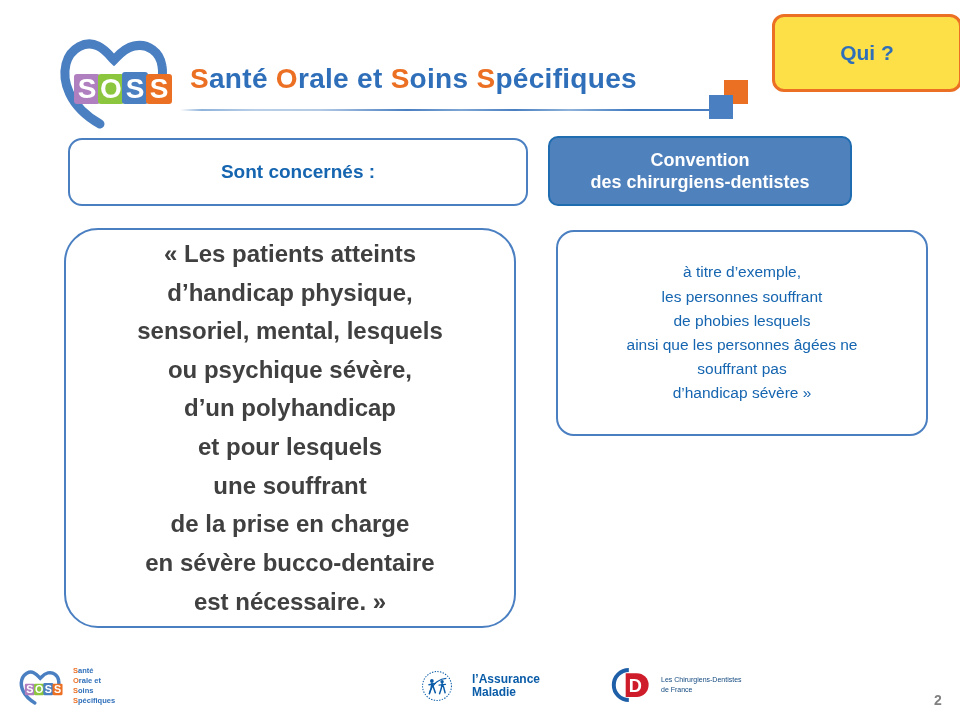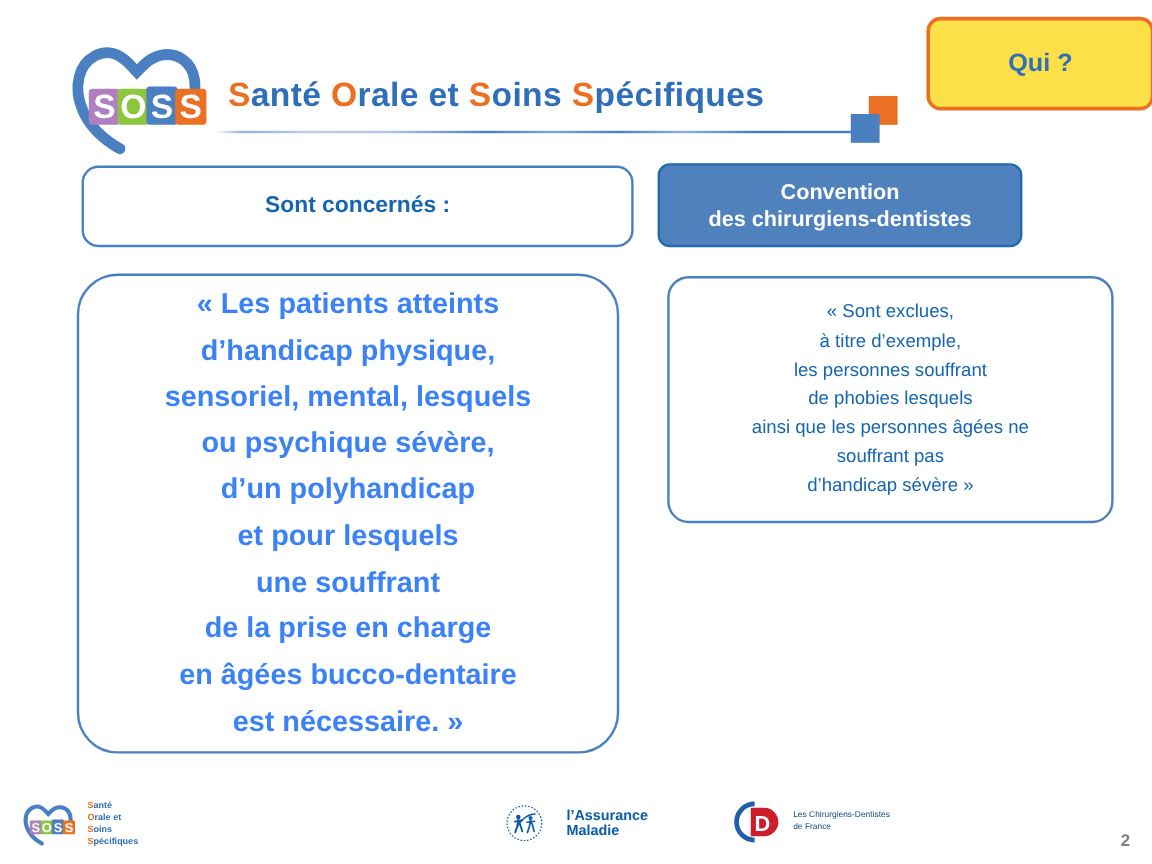--- a/index.html
+++ b/index.html
@@ -131,21 +131,21 @@
 
   #box-patients {
     left: 64px;
     top: 228px;
     width: 452px;
     height: 400px;
     border-radius: 34px;
     font-size: 24px;
     font-weight: bold;
     line-height: 1.61;
-    color: #3b82f6;
+    color: #404040;
   }
 
   #box-exclues {
     left: 556px;
     top: 230px;
     width: 372px;
     height: 206px;
     border-radius: 18px;
     font-size: 15.5px;
     line-height: 1.56;
@@ -267,28 +267,27 @@
   <div id="box-patients" class="rbox">
     <div class="box-lines">
       <span class="ln">« Les patients atteints</span>
       <span class="ln">d’handicap physique,</span>
       <span class="ln">sensoriel, mental, lesquels</span>
       <span class="ln">ou psychique sévère,</span>
       <span class="ln">d’un polyhandicap</span>
       <span class="ln">et pour lesquels</span>
       <span class="ln">une souffrant</span>
       <span class="ln">de la prise en charge</span>
-      <span class="ln">en âgées bucco-dentaire</span>
+      <span class="ln">en sévère bucco-dentaire</span>
       <span class="ln">est nécessaire. »</span>
     </div>
   </div>
 
   <div id="box-exclues" class="rbox">
     <div class="box-lines">
-      <span class="ln">« Sont exclues,</span>
       <span class="ln">à titre d’exemple,</span>
       <span class="ln">les personnes souffrant</span>
       <span class="ln">de phobies lesquels</span>
       <span class="ln">ainsi que les personnes âgées ne</span>
       <span class="ln">souffrant pas</span>
       <span class="ln">d’handicap sévère »</span>
     </div>
   </div>
 
   <div id="footer-soss">

